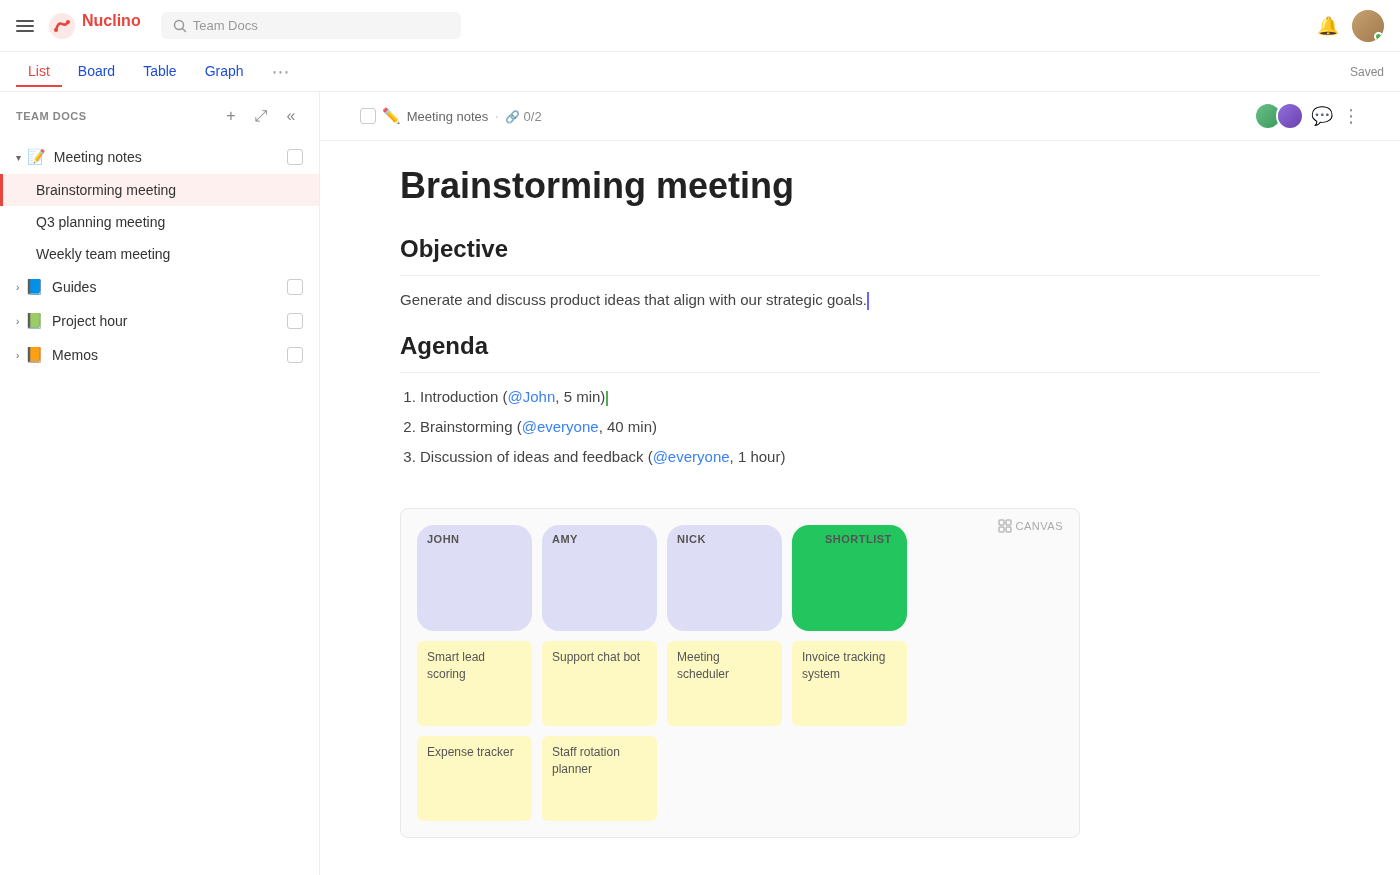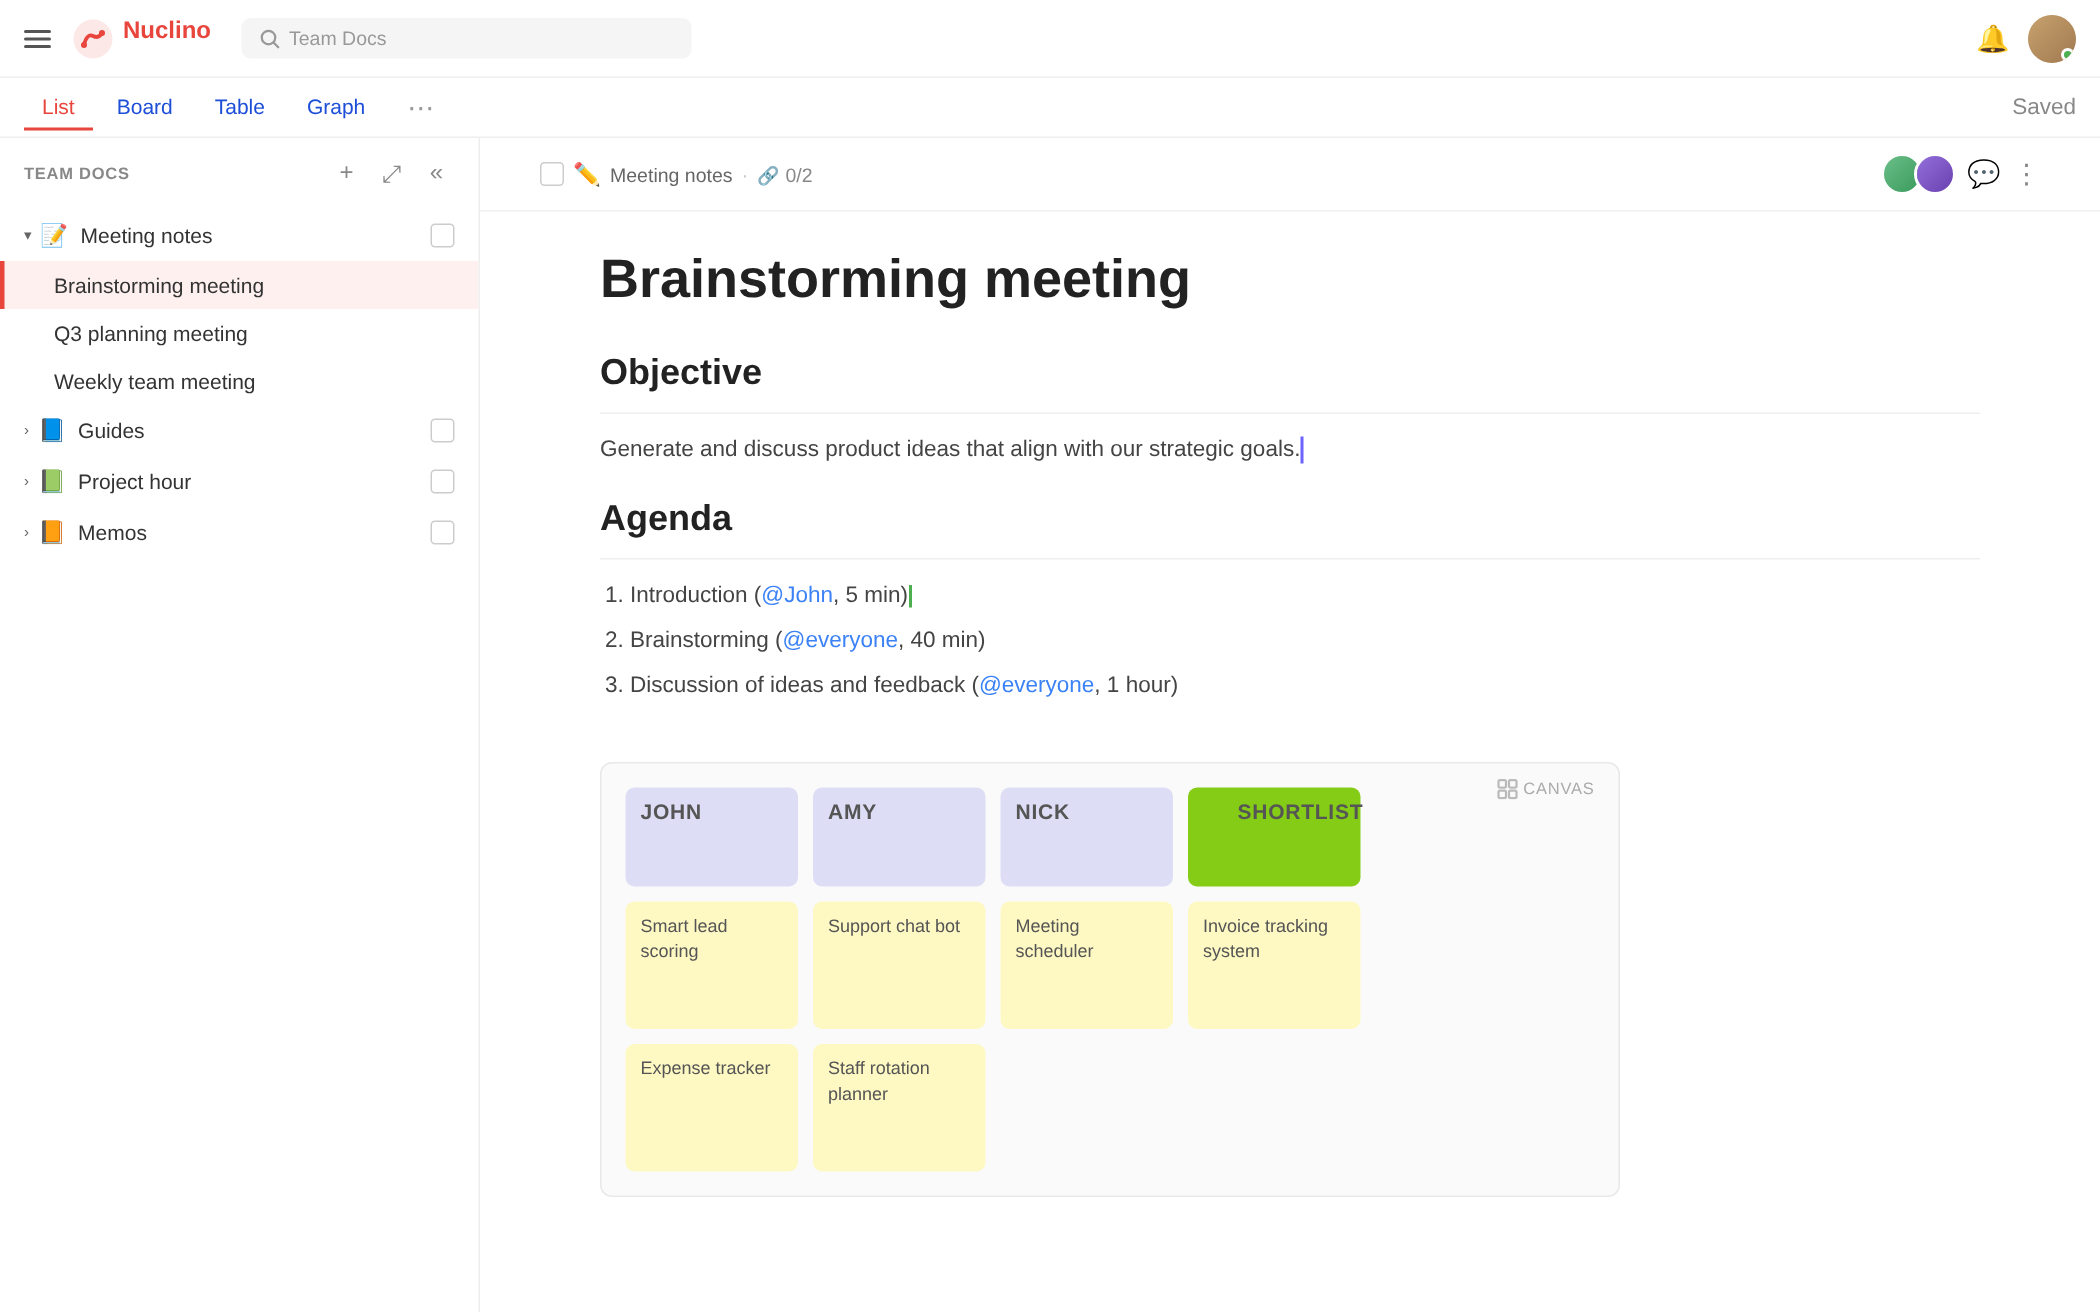--- a/index.html
+++ b/index.html
@@ -17,21 +17,21 @@
     .topbar-right { margin-left: auto; display: flex; align-items: center; gap: 12px; }
     .bell-icon { font-size: 18px; color: #555; cursor: pointer; }
     .avatar { width: 32px; height: 32px; border-radius: 50%; background: #c9a87c; position: relative; cursor: pointer; overflow: hidden; display: flex; align-items: center; justify-content: center; }
     .avatar-dot { width: 9px; height: 9px; background: #4caf50; border-radius: 50%; position: absolute; bottom: 1px; right: 1px; border: 2px solid #fff; }
 
     
     .nav-tabs { display: flex; align-items: center; padding: 0 16px; height: 40px; border-bottom: 1px solid #eee; flex-shrink: 0; gap: 4px; }
     .nav-tab { padding: 6px 12px; cursor: pointer; font-size: 14px; color: #1d4ed8; border-bottom: 2px solid transparent; margin-bottom: -1px; }
     .nav-tab.active { color: #e8453c; border-bottom: 2px solid #e8453c; font-weight: 500; }
     .nav-more { margin-left: 4px; cursor: pointer; color: #999; font-size: 18px; padding: 2px 8px; }
-    .nav-saved { margin-left: auto; color: #888; font-size: 15px; }
+    .nav-saved { margin-left: auto; color: #888; font-size: 12px; }
 
     
     .main { display: flex; flex: 1; overflow: hidden; }
 
     
     .sidebar { width: 320px; border-right: 1px solid #eee; display: flex; flex-direction: column; flex-shrink: 0; overflow-y: auto; }
     .sidebar-header { display: flex; align-items: center; padding: 12px 16px; }
     .sidebar-title { font-size: 11px; font-weight: 700; text-transform: uppercase; color: #888; letter-spacing: 0.5px; flex: 1; }
     .sidebar-actions { display: flex; gap: 6px; }
     .sidebar-action { width: 24px; height: 24px; display: flex; align-items: center; justify-content: center; cursor: pointer; color: #888; font-size: 16px; border-radius: 4px; }
@@ -67,23 +67,23 @@
     .doc-p { font-size: 15px; color: #444; margin-bottom: 20px; line-height: 1.6; }
     .cursor { display: inline-block; width: 2px; height: 18px; background: #6c63ff; vertical-align: middle; }
     .doc-ol { margin-left: 20px; margin-bottom: 39px; }
     .doc-ol li { font-size: 15px; color: #444; margin-bottom: 6px; line-height: 1.6; }
     .mention { color: #3b82f6; cursor: pointer; }
 
     
     .canvas-container { background: #fafafa; border: 1px solid #e8e8e8; border-radius: 8px; padding: 16px; margin-top: 4px; position: relative; width: 680px; }
     .canvas-label { position: absolute; top: 10px; right: 16px; font-size: 11px; color: #aaa; display: flex; align-items: center; gap: 4px; text-transform: uppercase; letter-spacing: 0.5px; }
     .canvas-grid { display: grid; grid-template-columns: repeat(4, 115px); gap: 10px; }
-    .canvas-col-header { padding: 8px 10px; border-radius: 6px; font-size: 14px; font-weight: 600; letter-spacing: 0.5px; height: 66px; display: flex; align-items: flex-start; }
+    .canvas-col-header { padding: 8px 10px; border-radius: 17px; font-size: 11px; font-weight: 600; letter-spacing: 0.5px; height: 106px; display: flex; align-items: flex-start; }
     .col-purple { background: #ddddf5; color: #555; }
-    .col-green { background: #84cc16; color: #555; padding-left: 33px; }
+    .col-green { background: #22c55e; color: #555; padding-left: 33px; }
     .canvas-card { padding: 8px 10px; border-radius: 6px; font-size: 12px; color: #555; height: 85px; display: flex; align-items: flex-start; line-height: 1.4; }
     .card-yellow { background: #fef9c3; }
     .card-empty { background: transparent; }
   </style>
 </head>
 <body>
 
 <div class="topbar">
   <div class="hamburger">
     <span></span>

